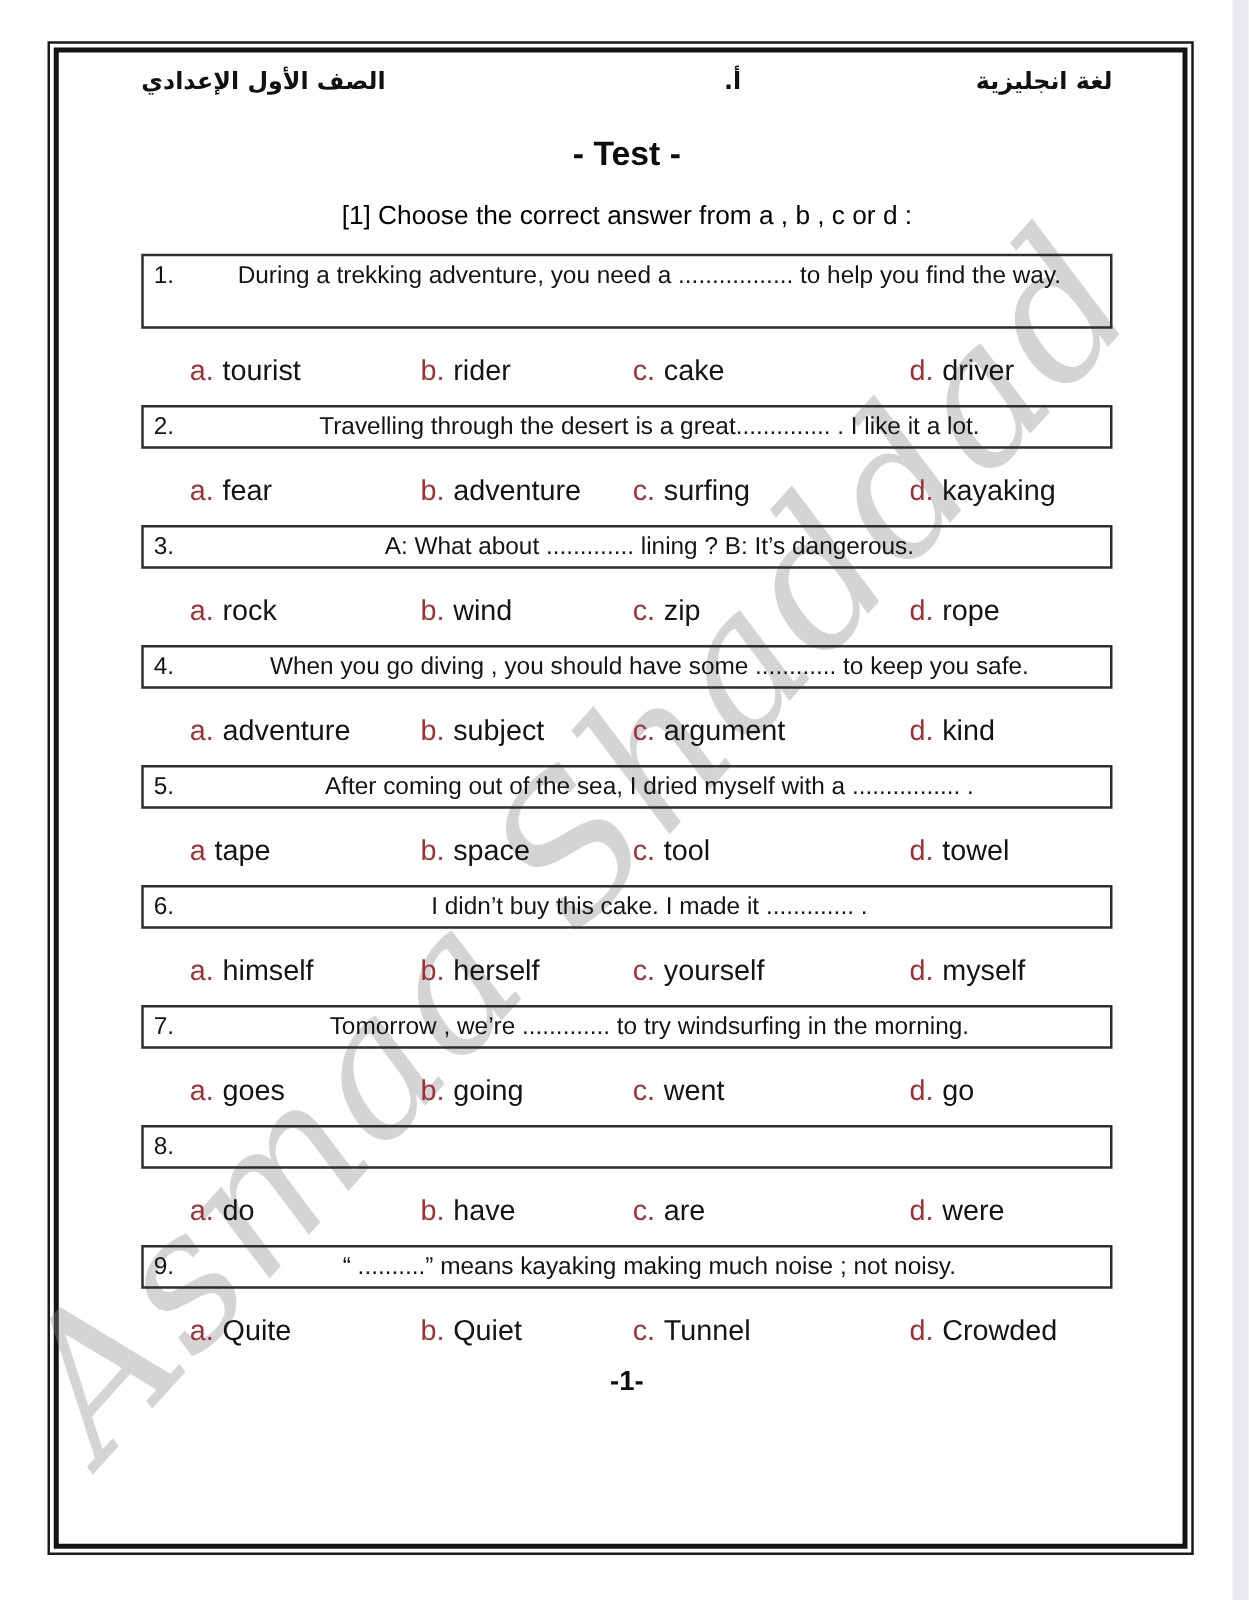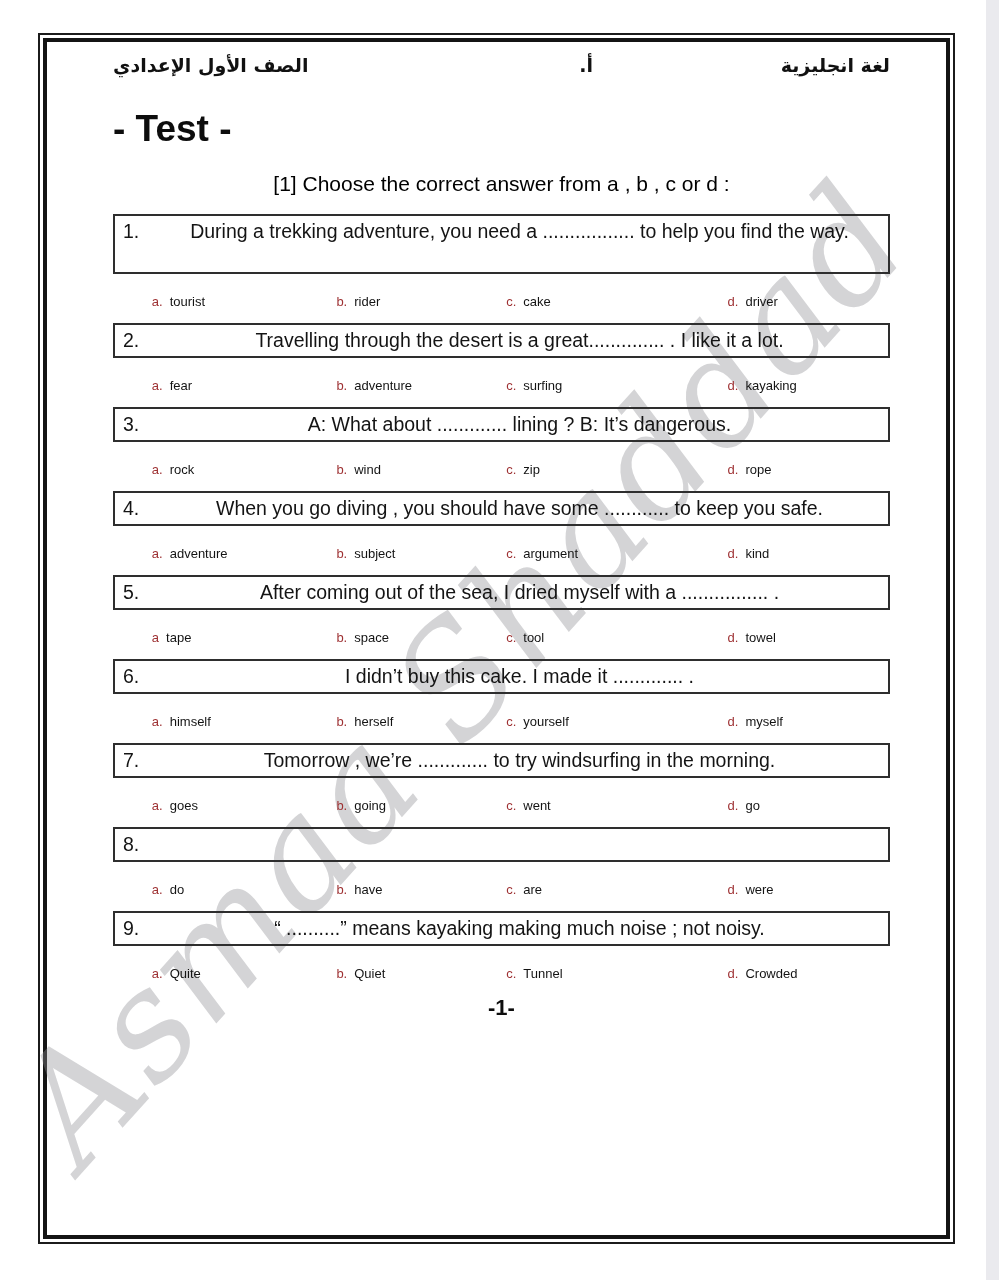--- a/index.html
+++ b/index.html
@@ -54,22 +54,23 @@
     color: #111;
     z-index: 2;
   }
   .header-middle {
     position: absolute;
     left: 60%; top: 0;
     direction: rtl;
   }
   .title {
     position: relative; z-index: 2;
+    text-align: center;
     font-weight: bold;
-    font-size: 37px;
+    font-size: 27px;
     color: #0d0d0d;
     margin-top: 32px;
   }
   .instruction {
     position: relative; z-index: 2;
     text-align: center;
     font-weight: normal;
     font-size: 21px;
     color: #000000;
     margin-top: 22px;
@@ -92,21 +93,21 @@
   .q-box.tall { min-height: 60px; }
   .q-num {
     min-width: 36px;
     flex: 0 0 auto;
   }
   .q-text { flex: 1; text-align: center; }
   .q-options {
     display: grid;
     grid-template-columns: 25% 23% 30% 22%;
     padding-left: 5%;
-    font-size: 13px;
+    font-size: 23px;
     color: #141414;
     margin-bottom: 14px;
   }
   .option { white-space: nowrap; }
   .opt-letter {
     color: #9e3133;
     margin-right: 7px;
   }
   .footer {
     position: relative; z-index: 2;

